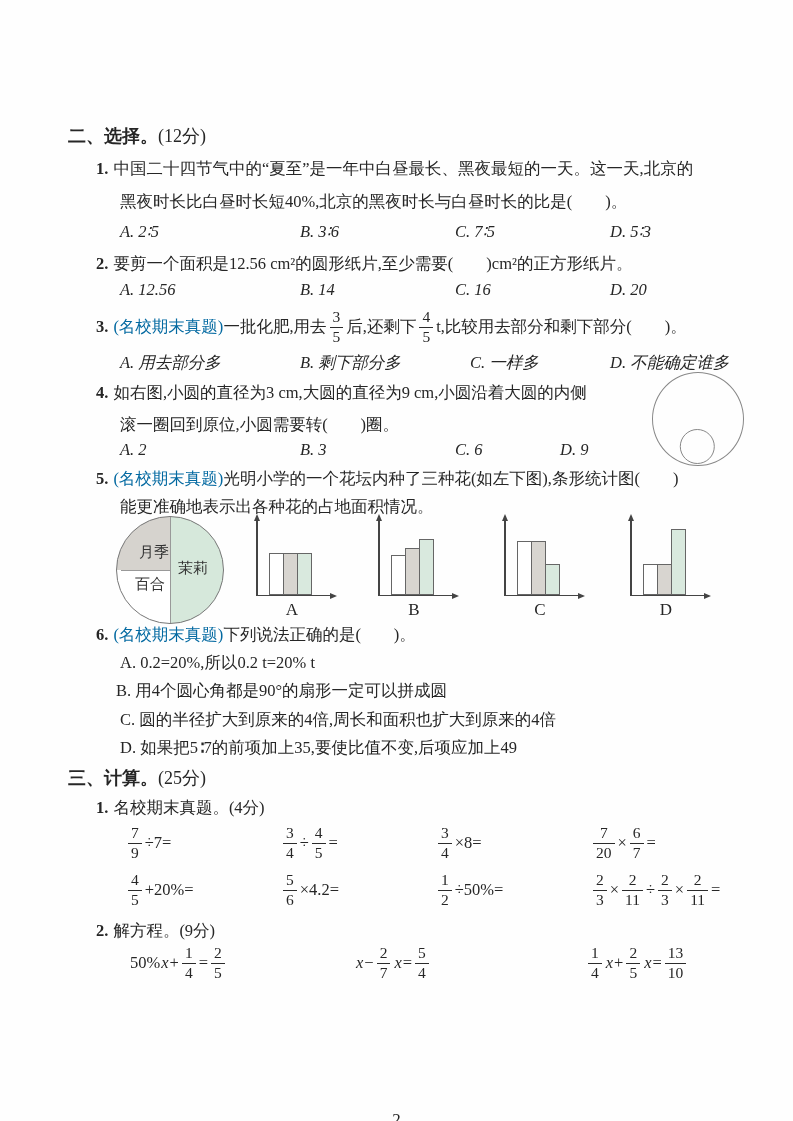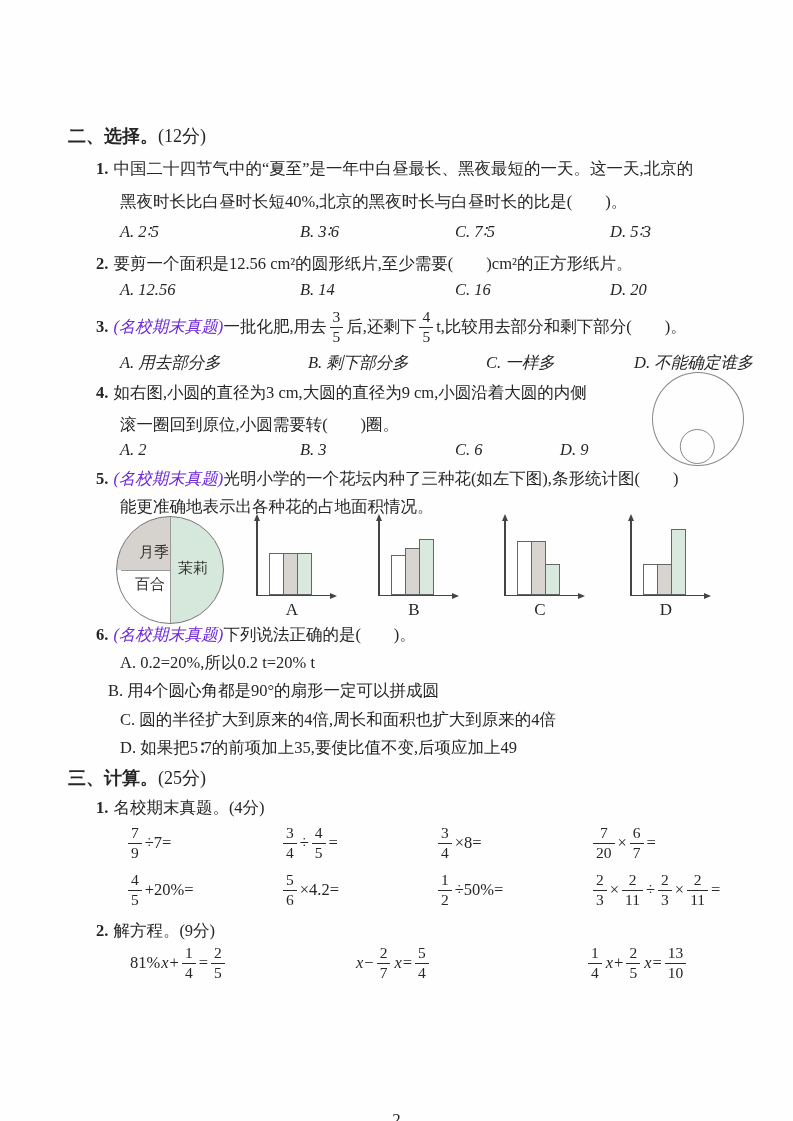--- a/index.html
+++ b/index.html
@@ -5,21 +5,21 @@
   html,body{margin:0;padding:0;background:#e8e8e8;}
   .page{
     position:relative;width:793px;height:1121px;margin:0 auto;background:#fefefe;
     font-family:"Liberation Serif","DejaVu Serif",serif;color:#262626;overflow:hidden;
   }
   .abs{position:absolute;margin-top:32px;}
   .sec-title{font-size:18px;white-space:nowrap;}
   .sec-title .bold{font-weight:bold;}
   .line{font-size:16.5px;line-height:26px;white-space:nowrap;}
   .qno{font-weight:bold;margin-right:5px;}
-  .tag{color:#6d28d9;font-style:italic;}
+  .tag{color:#0369a1;}
   .opt-row{display:flex;font-size:16.5px;white-space:nowrap;font-style:italic;}
   .w180{width:180px}.w170{width:170px}.w155{width:155px}.w140{width:140px}.w105{width:105px}
   .mline{display:flex;align-items:center;font-size:16.5px;white-space:nowrap;}
   .frac{display:inline-flex;flex-direction:column;align-items:center;vertical-align:middle;
         margin:0 3px;font-size:15.5px;line-height:1.2;}
   .frac .fn{padding:0 3px;}
   .frac .fd{border-top:1.3px solid #2b2b2b;padding:0 3px;}
   .vx{font-style:italic;padding:0 1px;}
   
   .q4fig{width:92px;height:94px;}
@@ -98,21 +98,21 @@
         <span class="fn">3</span>
         <span class="fd">5</span>
       </span>
     <span>后,还剩下</span>
     <span class="frac">
         <span class="fn">4</span>
         <span class="fd">5</span>
       </span>
     <span>t,比较用去部分和剩下部分(　　)。</span>
   </div>
-  <div class="abs opt-row" style="left:120px;top:320px;gap:8px;">
+  <div class="abs opt-row" style="left:120px;top:320px;">
     <span class="w180">A. 用去部分多</span>
     <span class="w170">B. 剩下部分多</span>
     <span class="w140">C. 一样多</span>
     <span>D. 不能确定谁多</span>
   </div>
 
   <div class="abs line" style="left:96px;top:348px;">
     <span class="qno">4.</span><span>如右图,小圆的直径为3 cm,大圆的直径为9 cm,小圆沿着大圆的内侧</span>
   </div>
   <div class="abs line" style="left:120px;top:380px;">
@@ -203,21 +203,21 @@
         </div>
       </div>
       <div class="chart-label">D</div>
     </div>
   </div>
 
   <div class="abs line" style="left:96px;top:590px;">
     <span class="qno">6.</span><span class="tag">(名校期末真题)</span><span>下列说法正确的是(　　)。</span>
   </div>
   <div class="abs line" style="left:120px;top:618px;"><span>A. 0.2=20%,所以0.2 t=20% t</span></div>
-  <div class="abs line" style="left:108px;top:646px;"><span>B. 用4个圆心角都是90°的扇形一定可以拼成圆</span></div>
+  <div class="abs line" style="left:116px;top:646px;"><span>B. 用4个圆心角都是90°的扇形一定可以拼成圆</span></div>
   <div class="abs line" style="left:120px;top:675px;"><span>C. 圆的半径扩大到原来的4倍,周长和面积也扩大到原来的4倍</span></div>
   <div class="abs line" style="left:120px;top:703px;"><span>D. 如果把5∶7的前项加上35,要使比值不变,后项应加上49</span></div>
 
   <div class="abs sec-title" style="left:68px;top:734px;">
     <span class="bold">三、计算。</span><span>(25分)</span>
   </div>
   <div class="abs line" style="left:96px;top:763px;">
     <span class="qno">1.</span><span>名校期末真题。(4分)</span>
   </div>
 
@@ -307,21 +307,21 @@
       <span>=</span>
     </div>
   </div>
 
   <div class="abs line" style="left:96px;top:886px;text-align:right;">
     <span class="qno">2.</span><span>解方程。(9分)</span>
   </div>
 
   <div class="abs eq-row" style="left:130px;top:906px;">
     <div class="eq-cell eqw1">
-      <span>81%</span>
+      <span>50%</span>
         <span class="vx">x</span>
         <span>+</span>
       <span class="frac">
           <span class="fn">1</span>
           <span class="fd">4</span>
         </span>
       <span>=</span>
       <span class="frac">
           <span class="fn">2</span>
           <span class="fd">5</span>

